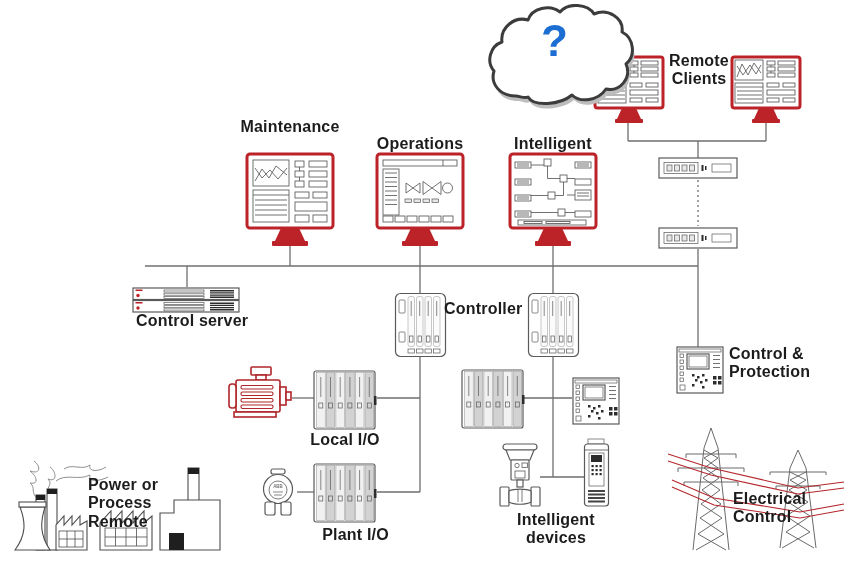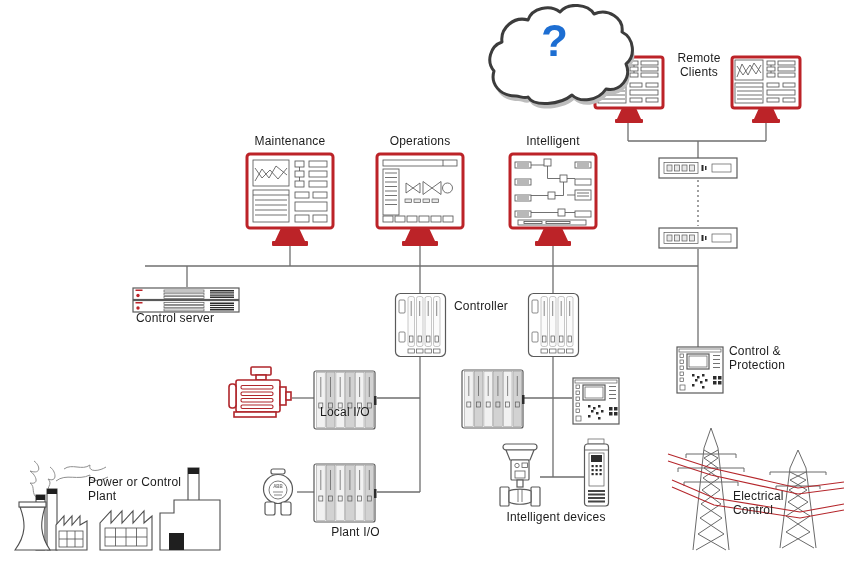--- a/index.html
+++ b/index.html
@@ -2,21 +2,21 @@
 <html style="--accent-red: #bc2328; --question-blue: #1d6ed2; --line-gray: #6f6f6f; --icon-gray: #555555;"><head>
 <meta charset="utf-8">
 <style>
   :root{
     --accent-red:#bc2328; --question-blue:#1d6ed2; --line-gray:#6f6f6f; --icon-gray:#555555;
   }
   html,body{margin:0;padding:0;background:#fff;}
   #stage{position:relative;width:852px;height:563px;background:#fff;overflow:hidden;
          font-family:"Liberation Sans",sans-serif;}
   .icon{position:absolute;}
-  .label{position:absolute;font-weight:normal;font-size:12px;color:#1c1c1c;line-height:1.15;letter-spacing:.2px;}
+  .label{position:absolute;font-weight:bold;font-size:16px;color:#1c1c1c;line-height:1.15;letter-spacing:.2px;}
   .center{text-align:center;}
   .qmark{position:absolute;left:541px;top:16px;font-size:44px;font-weight:bold;color:var(--question-blue);}
   
   .ln{stroke:var(--line-gray);stroke-width:1.3;fill:none;}
   .dash{stroke-dasharray:2,3;}
   .frame{fill:#fff;stroke:var(--accent-red);stroke-width:3;}
   .red{fill:var(--accent-red);}
   .scr{stroke:#585858;stroke-width:.85;fill:none;}
   .scrS{fill:#e8e8e8;stroke:#585858;stroke-width:.7;}
   .dev{stroke:#5a5a5a;stroke-width:1.2;fill:#fff;}
@@ -535,26 +535,26 @@
       <polyline points="140,48 124,56 141,66 122,78 144,92 120,108 148,124"></polyline>
     </g>
     <g class="twr">
       <path d="M2,30 L45,44 L132,64 L178,58"></path>
       <path d="M2,37 L45,51 L132,70 L178,64"></path>
       <path d="M6,56 L48,74 L134,88 L178,80"></path>
       <path d="M6,63 L48,81 L134,94 L178,86"></path>
     </g>
   </svg>
 
-  <div class="label center" style="left:240px;top:135px;width:100px">Maintenance</div>
+  <div class="label center" style="left:240px;top:118px;width:100px">Maintenance</div>
   <div class="label center" style="left:370px;top:135px;width:100px">Operations</div>
   <div class="label center" style="left:503px;top:135px;width:100px">Intelligent</div>
   <div class="label center" style="left:664px;top:52px;width:70px">Remote Clients</div>
   <div class="label" style="left:136px;top:312px;white-space:nowrap">Control server</div>
-  <div class="label" style="left:454px;top:300px;white-space:nowrap">Controller</div>
-  <div class="label center" style="left:303px;top:406px;width:84px">Local I/O</div>
+  <div class="label" style="left:444px;top:300px;white-space:nowrap">Controller</div>
+  <div class="label center" style="left:303px;top:431px;width:84px">Local I/O</div>
   <div class="label center" style="left:308px;top:526px;width:95px">Plant I/O</div>
   <div class="label" style="left:729px;top:345px;width:80px">Control &amp; Protection</div>
   <div class="label center" style="left:488px;top:511px;width:136px">Intelligent devices</div>
   <div class="label" style="left:733px;top:490px;width:78px">Electrical Control</div>
-  <div class="label" style="left:88px;top:476px;width:98px">Power or Control Plant</div>
+  <div class="label" style="left:88px;top:476px;width:98px">Power or Process Remote</div>
 
 </div>
 
 </body></html>

